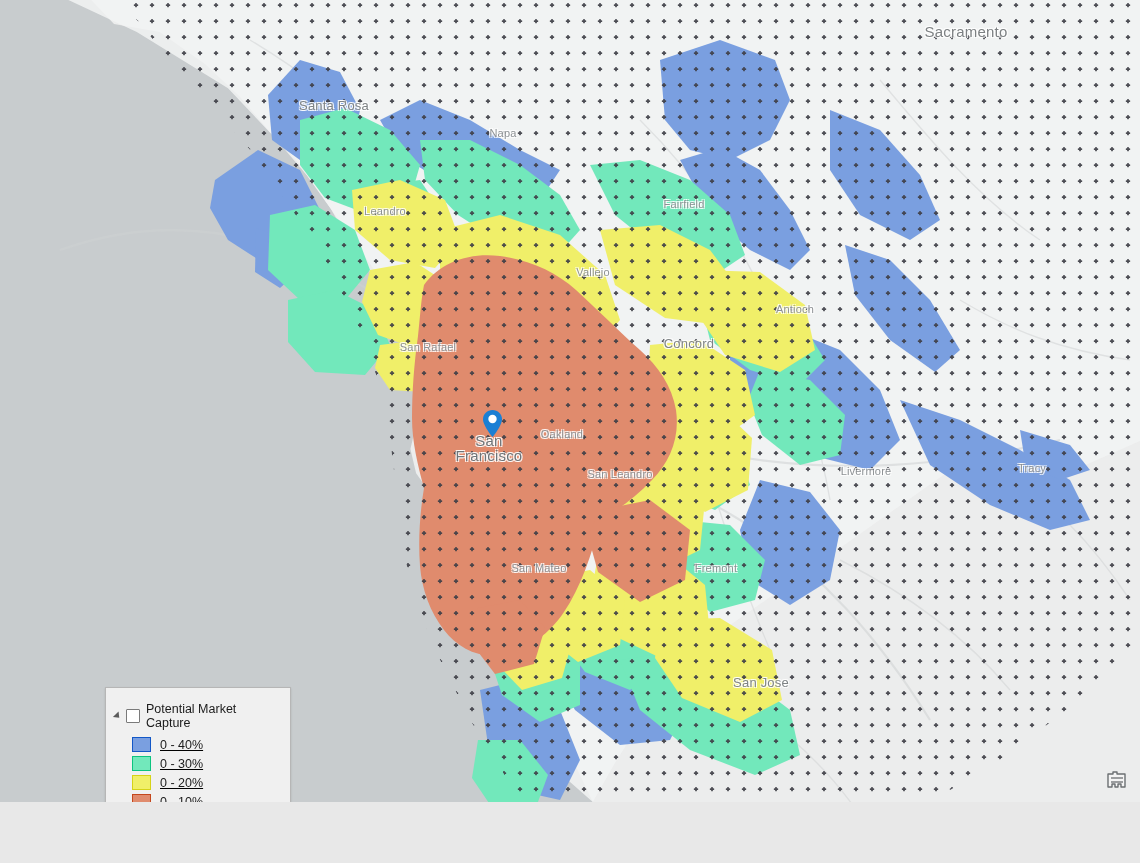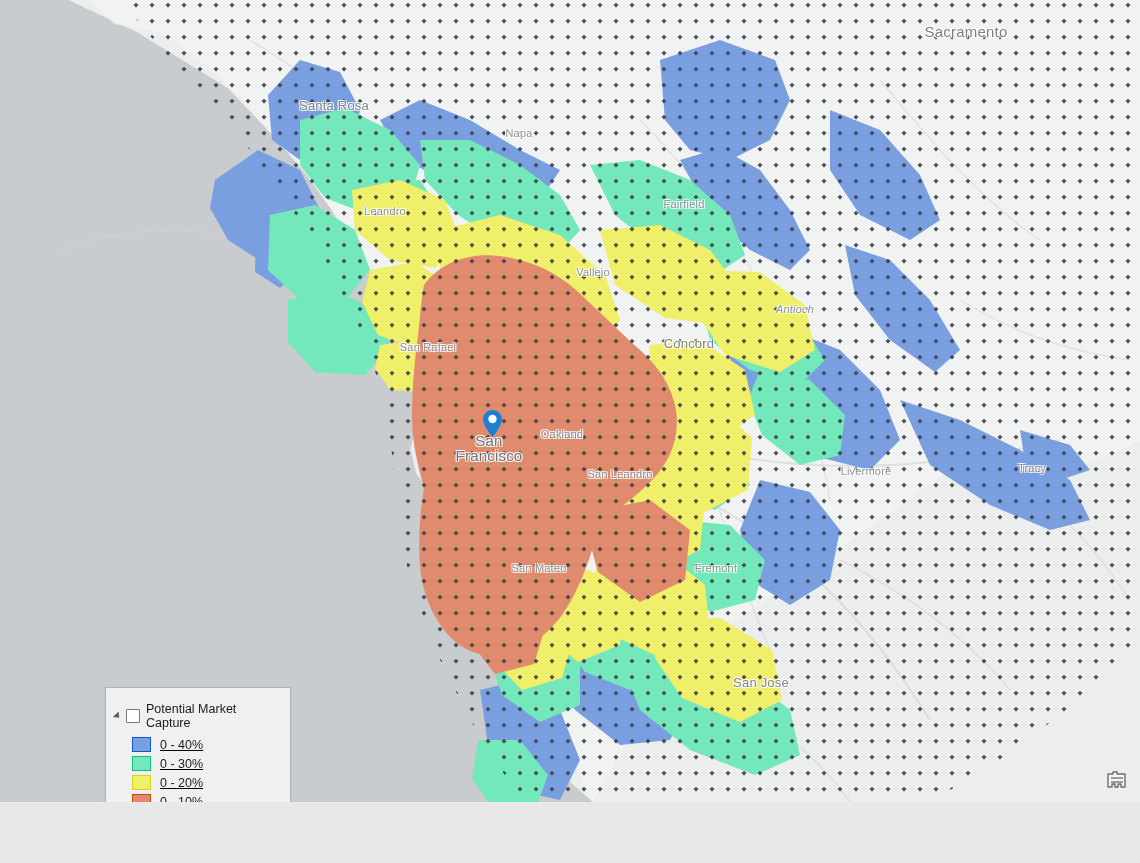--- a/index.html
+++ b/index.html
@@ -339,27 +339,27 @@
                  L 385 400 L 395 480 L 405 560 L 430 640 L 470 720 L 520 800 L 560 863
                  L 0 863 Z"></path>
       </mask>
     </defs>
     <rect x="0" y="0" width="1140" height="863" fill="url(#dp)" mask="url(#dotmask)" opacity="0.92"></rect>
   </svg>
 
   <div id="labels">
       <div class="label big" style="left: 966px; top: 31px;">Sacramento</div>
       <div class="label city" style="left: 334px; top: 105px;">Santa Rosa</div>
-      <div class="label" style="left: 519px; top: 133px;">Napa</div>
+      <div class="label" style="left: 503px; top: 133px;">Napa</div>
       <div class="label" style="left: 684px; top: 204px;">Fairfield</div>
       <div class="label" style="left: 385px; top: 211px;">Leandro</div>
       <div class="label" style="left: 593px; top: 272px;">Vallejo</div>
       <div class="label city" style="left: 689px; top: 343px;">Concord</div>
       <div class="label" style="left: 428px; top: 347px;">San Rafael</div>
-      <div class="label" style="left: 795px; top: 309px; font-style: italic;">Antioch</div>
+      <div class="label" style="left: 795px; top: 309px;">Antioch</div>
       <div class="label" style="left: 562px; top: 434px;">Oakland</div>
       <div class="label" style="left: 620px; top: 474px;">San Leandro</div>
       <div class="label" style="left: 1003px; top: 468px; margin-left: 29px;">Tracy</div>
       <div class="label" style="left: 539px; top: 568px;">San Mateo</div>
       <div class="label" style="left: 716px; top: 568px;">Fremont</div>
       <div class="label" style="left: 866px; top: 471px;">Livermore</div>
       <div class="label city" style="left: 761px; top: 682px;">San Jose</div>
     </div>
 
   <svg id="pin" viewBox="0 0 19 27" style="left: 483px; top: 410px;">

